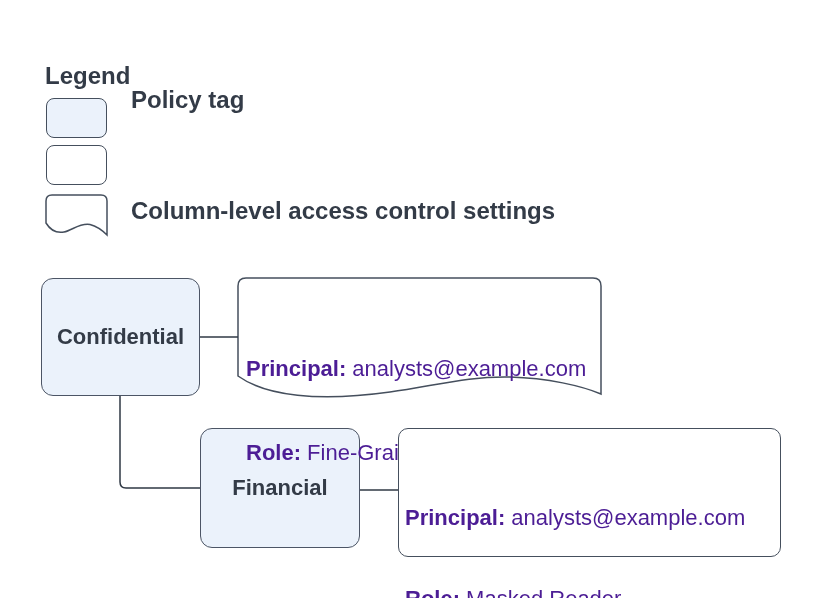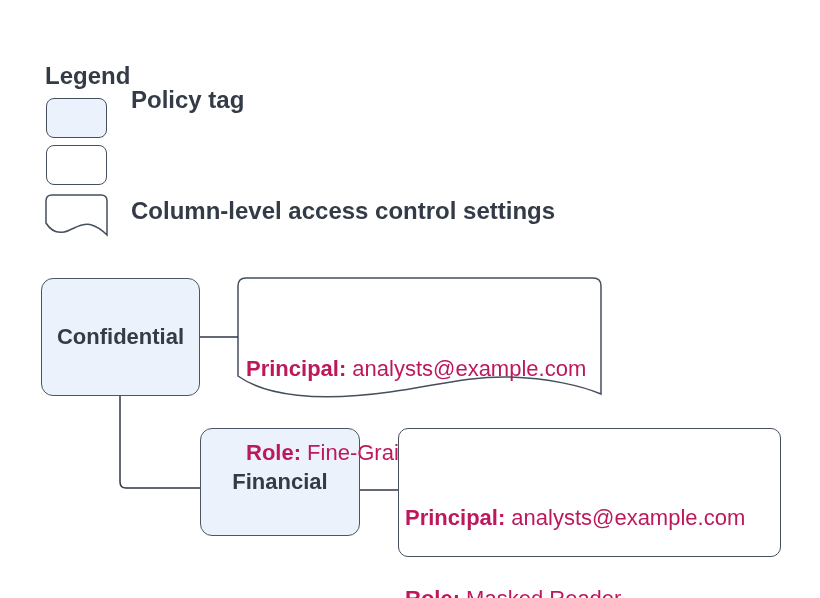--- a/index.html
+++ b/index.html
@@ -22,21 +22,21 @@
   .swatch.blue { background:#EBF2FB; }
   .node {
     box-sizing:border-box; background:#EBF2FB; border:1.5px solid #4C5565; border-radius:12px;
     display:flex; align-items:center; justify-content:center;
     font-size:22px; font-weight:bold; color:#333B47;
   }
   .policy-box {
     box-sizing:border-box; background:#ffffff; border:1.5px solid #454F5D; border-radius:10px;
   }
   .annotation {
-    font-size:22px; color:#be185d; white-space:pre-wrap;
+    font-size:22px; color:#4c1d95; white-space:pre-wrap;
   }
   .annotation .line { white-space:pre; }
   .ann1 { left:246px; top:299px; line-height:28px; }
   .ann2 { left:405px; top:450px; line-height:27px; }
   .b { font-weight:bold; }
 </style>
 </head>
 <body>
 
 <div id="canvas">
@@ -60,21 +60,21 @@
 
   <div class="abs swatch blue" style="top:98px;"></div>
   <div class="abs legend-label" style="top:86px;">Policy tag</div>
 
   <div class="abs swatch" style="top:145px;"></div>
 
   <div class="abs legend-label" style="top:197px;">Column-level access control settings</div>
 
   <div class="abs node" style="left:41px; top:278px; width:159px; height:118px;">Confidential</div>
 
-  <div class="abs node" style="left:200px; top:428px; width:160px; height:108px;">Financial</div>
+  <div class="abs node" style="left:200px; top:428px; width:160px; height:120px;">Financial</div>
 
   <div class="abs annotation ann1">
     <div class="line"><span class="b">Principal:</span><span> analysts@example.com</span></div>
     <div class="line"><span class="b">Role:</span><span> Fine-Grained Reader</span></div>
   </div>
 
   <div class="abs policy-box" style="left:398px; top:428px; width:383px; height:129px;"></div>
   <div class="abs annotation ann2">
     <div class="line"><span class="b">Principal:</span><span> analysts@example.com</span></div>
     <div class="line"><span class="b">Role:</span><span> Masked Reader</span></div>

